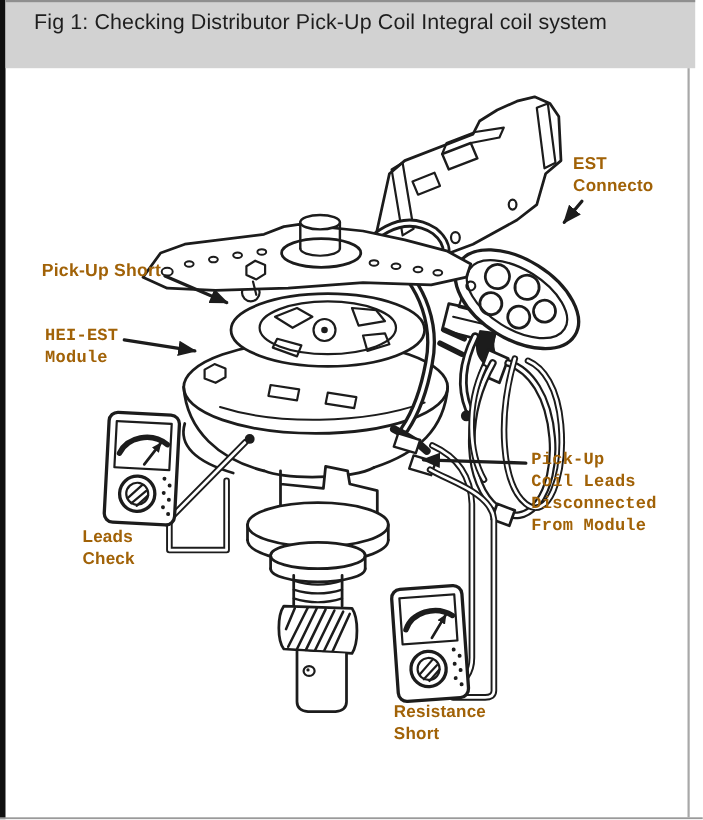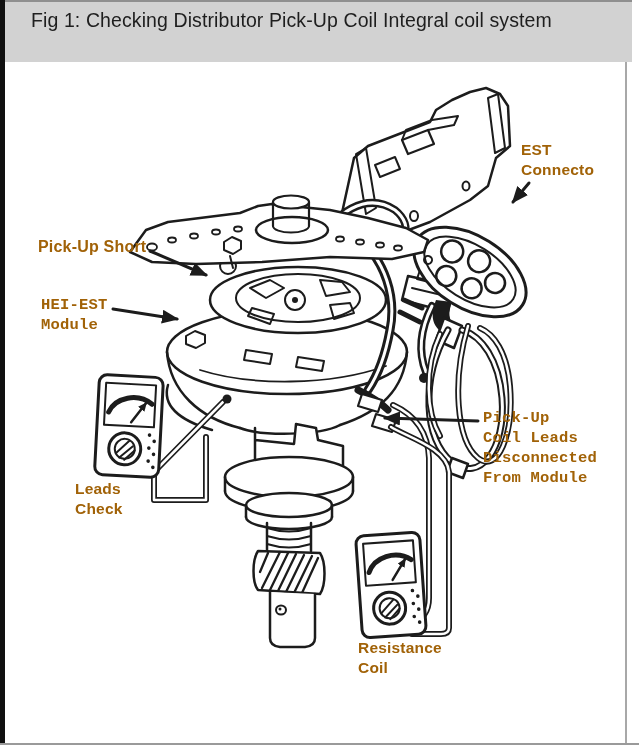--- a/index.html
+++ b/index.html
@@ -258,15 +258,15 @@
 Module</div>
   <div class="dlabel" id="lbl-est-conn">EST
 Connecto</div>
   <div class="dlabel" id="lbl-leads">Pick-Up
 Coil Leads
 Disconnected
 From Module</div>
   <div class="dlabel" id="lbl-short">Leads
 Check</div>
   <div class="dlabel" id="lbl-resist">Resistance
-Coil</div>
+Short</div>
 
 </div>
 
 </body></html>

